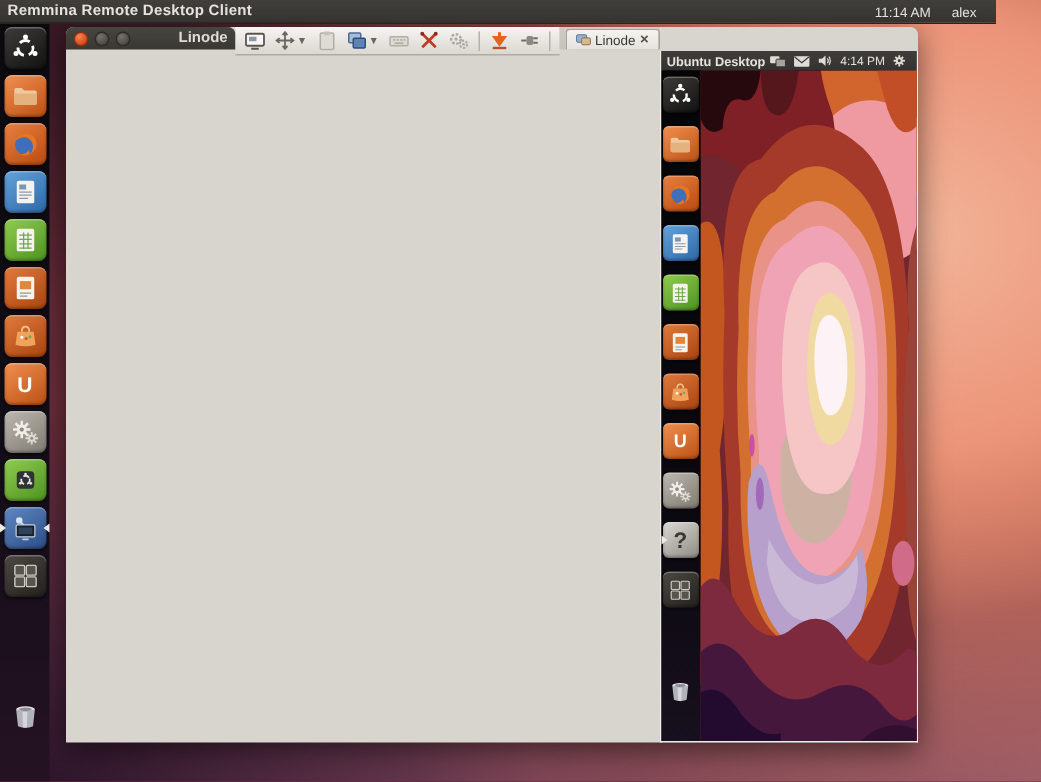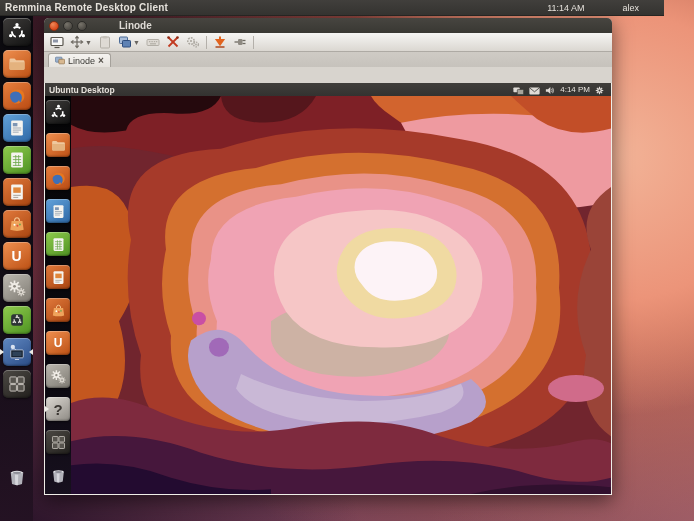--- a/index.html
+++ b/index.html
@@ -14,21 +14,21 @@
       radial-gradient(460px 320px at 0% -6%, #301622 0%, rgba(48,22,34,0) 72%),
       radial-gradient(420px 340px at 104% 104%, #8A5570 0%, rgba(138,85,112,0) 70%),
       linear-gradient(168deg, #50202C 0%, #6E2F3E 45%, #7A4258 80%, #6E3E56 100%);
   }
   
   .panel{position:absolute;left:0;top:0;width:664px;height:16px;
     background:linear-gradient(#413F3C,#343330);border-bottom:1px solid #262522;
     display:flex;align-items:center;color:#E6E2DC;font-size:10px;box-sizing:border-box;z-index:30;}
   .panel .ptitle{font-weight:bold;padding-left:5px;letter-spacing:.2px;}
   .panel .spacer{flex:1}
-  .tray{display:flex;align-items:flex-start;gap:19px;padding-right:6px;}
+  .tray{display:flex;align-items:flex-start;gap:7px;padding-right:6px;}
   .tray .t-ico{display:flex;align-items:center;}
   .tray .txt{font-size:9px;}
   
   .launcher{position:absolute;left:0;top:16px;width:33px;height:505px;z-index:25;
     background:linear-gradient(#0B0A0E 0%,#120D16 55%,#241223 100%);
     display:flex;flex-direction:column;padding-top:2px;box-sizing:border-box;}
   .lrow{position:relative;height:28px;margin-bottom:4px;display:flex;justify-content:center;flex:none;}
   .lspacer{flex:1}
   .lrow.bottom{margin-bottom:30px;}
   .tile{width:28px;height:28px;border-radius:5px;display:flex;align-items:center;justify-content:center;
@@ -47,21 +47,21 @@
   .bg-dgray{background:linear-gradient(145deg,#4C4944,#22201D);}
   .bg-lgray{background:linear-gradient(145deg,#DCD8D2,#8E8A84);}
   .uletter{color:#FFF;font-weight:bold;font-size:14px;line-height:1;}
   .qletter{color:#3A3632;font-weight:bold;font-size:15px;line-height:1;}
   .ind-l,.ind-r{position:absolute;top:50%;transform:translateY(-50%);width:0;height:0;
     border-top:3px solid transparent;border-bottom:3px solid transparent;}
   .ind-l{left:0;border-left:4px solid #EDEBE6;}
   .ind-r{right:0;border-right:4px solid #EDEBE6;}
   
   .window{position:absolute;left:44px;top:18px;width:568px;height:477px;z-index:20;
-    display:flex;flex-direction:column;border-radius:5px 5px 0 0;
+    display:flex;flex-direction:row;border-radius:5px 5px 0 0;
     box-shadow:0 5px 20px rgba(0,0,0,.55);background:#D8D4CE;}
   .titlebar{height:15px;flex:none;border-radius:5px 5px 0 0;
     background:linear-gradient(#474540,#393833);display:flex;align-items:center;padding:0 5px;}
   .wbtn{width:10px;height:10px;border-radius:50%;margin-right:4px;flex:none;box-sizing:border-box;}
   .wbtn.close{background:radial-gradient(circle at 35% 30%,#F08858,#D9491B 70%);border:1px solid #8E2E10;}
   .wbtn.minmax{background:radial-gradient(circle at 35% 30%,#77736A,#4E4B45 70%);border:1px solid #2C2B28;}
   .wtitle{color:#DFDBD6;font-size:10px;font-weight:bold;margin-left:28px;}
   .toolbar{height:19px;flex:none;background:linear-gradient(#F6F5F3,#DBD7D1);
     border-bottom:1px solid #AEAAA4;display:flex;align-items:center;gap:6px;padding:0 6px;box-sizing:border-box;}
   .tb{display:flex;align-items:center;flex:none;}

